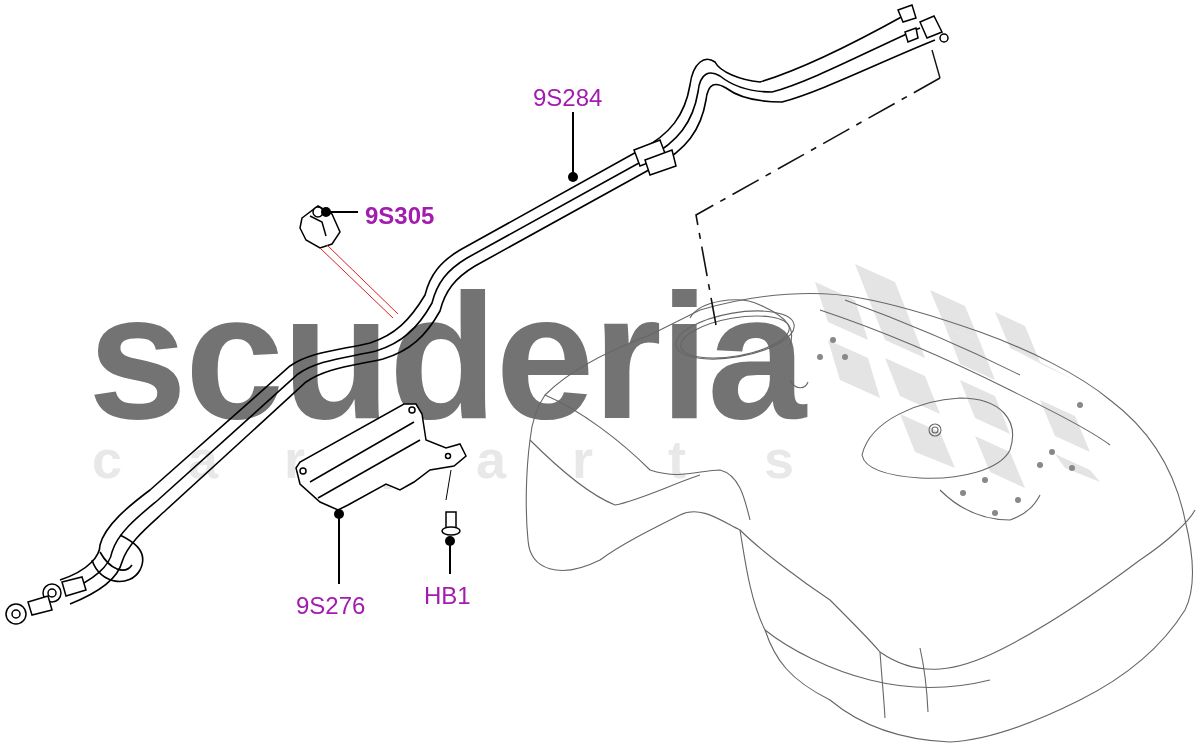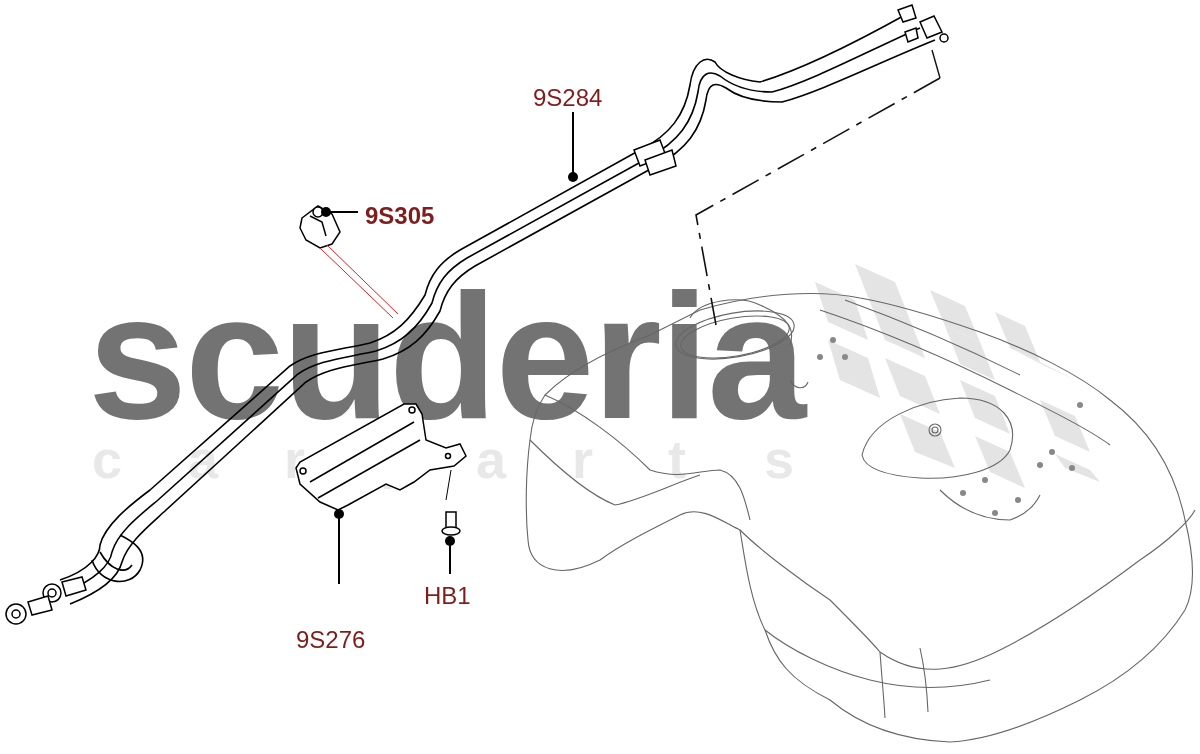--- a/index.html
+++ b/index.html
@@ -2,21 +2,21 @@
 <html><head>
 <meta charset="utf-8">
 <style>
   html, body { margin: 0; padding: 0; background: #ffffff; }
   body { width: 1200px; height: 754px; position: relative; overflow: hidden; font-family: "Liberation Sans", sans-serif; }
   .stage { position: absolute; left: 0; top: 0; width: 1200px; height: 754px; }
   .wm-main { position: absolute; left: 88px; top: 268px; font-family: "Liberation Sans", sans-serif; font-weight: bold; font-size: 178px; line-height: 1; color: #737373; letter-spacing: -2px; white-space: nowrap; }
   .wm-sub { position: absolute; left: 92px; top: 432px; font-family: "Liberation Sans", sans-serif; font-weight: bold; font-size: 54px; line-height: 1; color: #e8e8e8; letter-spacing: 0; white-space: nowrap; }
   .wm-sub span { display: inline-block; width: 96px; }
   svg.art { position: absolute; left: 0; top: 0; }
-  .callout { position: absolute; font-family: "Liberation Sans", sans-serif; font-size: 24px; color: #7f1d1d; line-height: 1; white-space: nowrap; cursor: pointer; }
+  .callout { position: absolute; font-family: "Liberation Sans", sans-serif; font-size: 24px; color: #a21caf; line-height: 1; white-space: nowrap; cursor: pointer; }
 </style>
 </head>
 <body>
 
 <div class="stage">
 
   <div class="wm-main">scuderia</div>
   <div class="wm-sub">
     <span>c</span><span>a</span><span>r</span><span>p</span><span>a</span><span>r</span><span>t</span><span>s</span>
   </div>
@@ -141,15 +141,15 @@
     <g fill="#000">
       <circle cx="573" cy="177" r="5"></circle>
       <circle cx="326" cy="212" r="5"></circle>
       <circle cx="339" cy="514" r="5"></circle>
       <circle cx="450" cy="541" r="5"></circle>
     </g>
   </svg>
 
   <div class="callout" style="left:533px;top:86px;">9S284</div>
   <div class="callout" style="left:365px;top:204px;font-weight:bold;">9S305</div>
-  <div class="callout" style="left:296px;top:594px;margin-top:34px;">9S276</div>
+  <div class="callout" style="left:296px;top:594px;">9S276</div>
   <div class="callout" style="left:424px;top:584px;">HB1</div>
 </div>
 
 </body></html>

